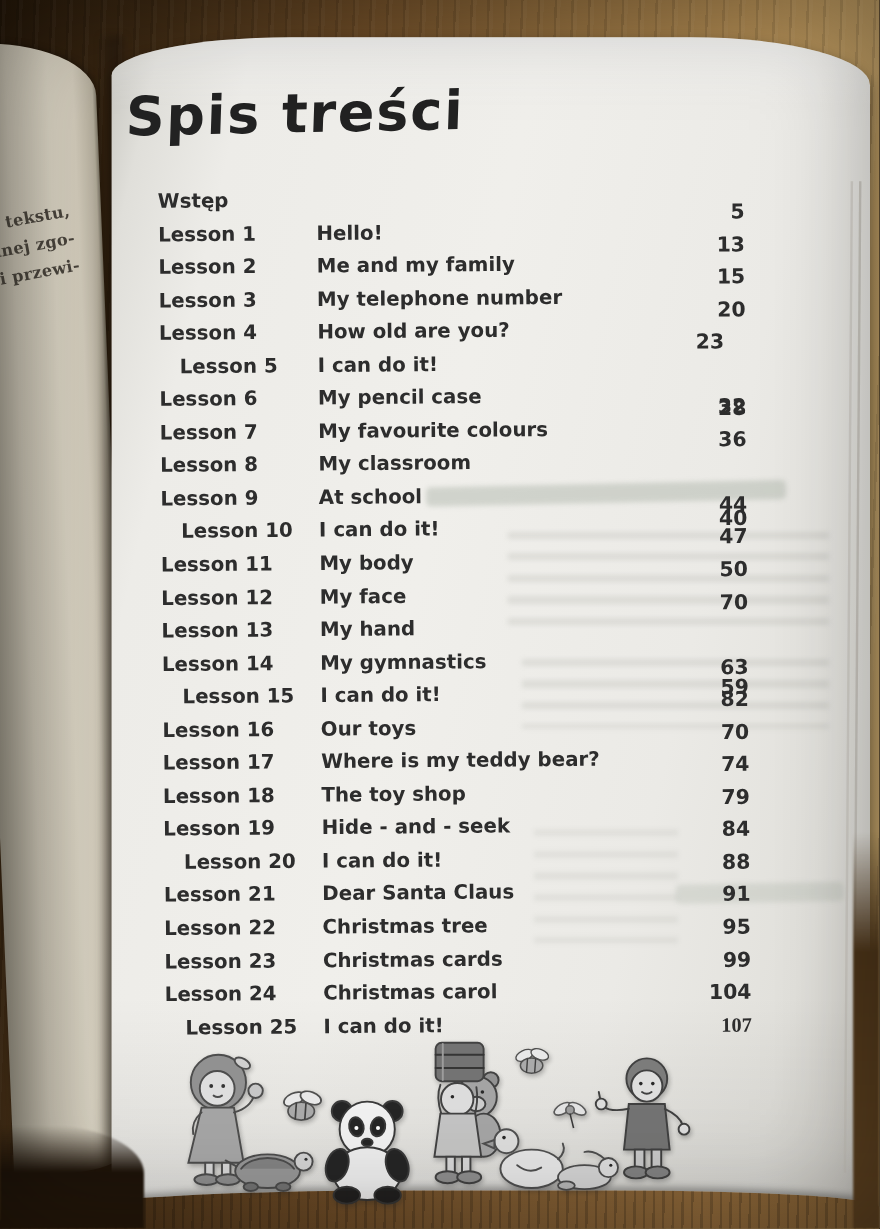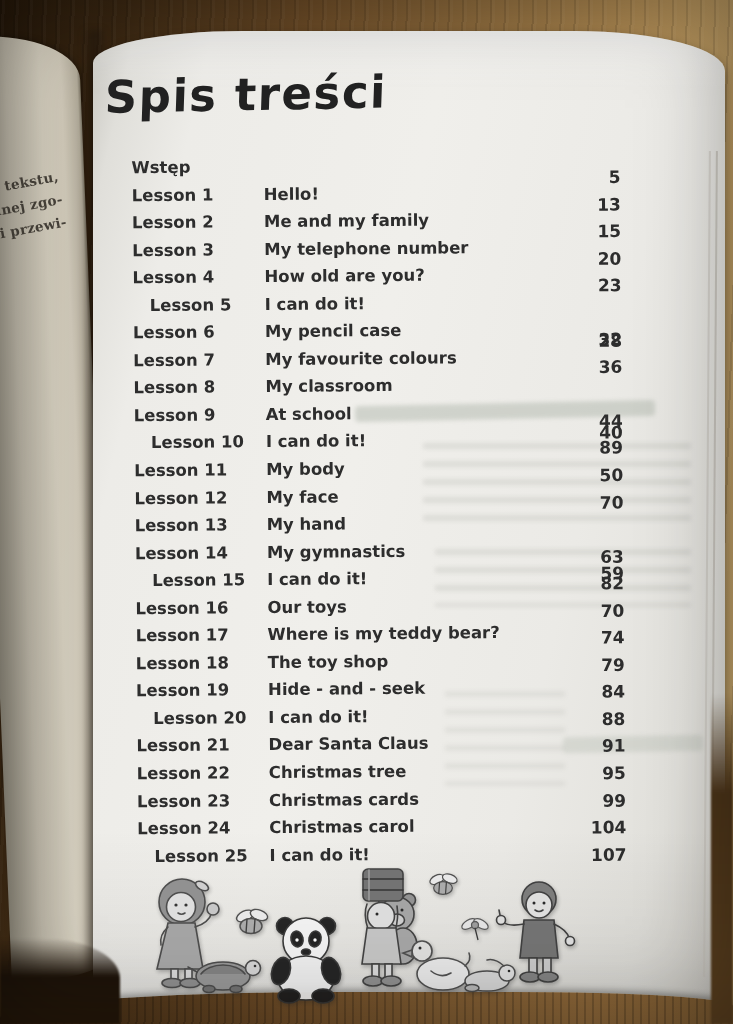--- a/index.html
+++ b/index.html
@@ -149,21 +149,21 @@
             <span class="toc-page" style="transform: translateY(12.1px);">15</span>
           </div>
           <div class="toc-row">
             <span class="toc-label">Lesson 3</span>
             <span class="toc-title">My telephone number</span>
             <span class="toc-page" style="transform: translateY(11.65px);">20</span>
           </div>
           <div class="toc-row">
             <span class="toc-label">Lesson 4</span>
             <span class="toc-title">How old are you?</span>
-            <span class="toc-page" style="transform: translateY(11.2px);">23</span>
+            <span class="toc-page" style="transform: translateY(11.2px); text-align: center;">23</span>
           </div>
           <div class="toc-row indent">
             <span class="toc-label">Lesson 5</span>
             <span class="toc-title">I can do it!</span>
             <span class="toc-page" style="transform: translateY(10.75px); margin-top: 28px;">28</span>
           </div>
           <div class="toc-row">
             <span class="toc-label">Lesson 6</span>
             <span class="toc-title">My pencil case</span>
             <span class="toc-page" style="transform: translateY(10.3px);">32</span>
@@ -179,21 +179,21 @@
             <span class="toc-page" style="transform: translateY(9.4px); margin-top: 39px;">40</span>
           </div>
           <div class="toc-row">
             <span class="toc-label">Lesson 9</span>
             <span class="toc-title">At school</span>
             <span class="toc-page" style="transform: translateY(8.95px);">44</span>
           </div>
           <div class="toc-row indent">
             <span class="toc-label">Lesson 10</span>
             <span class="toc-title">I can do it!</span>
-            <span class="toc-page" style="transform: translateY(8.5px);">89</span>
+            <span class="toc-page" style="transform: translateY(8.5px);">47</span>
           </div>
           <div class="toc-row">
             <span class="toc-label">Lesson 11</span>
             <span class="toc-title">My body</span>
             <span class="toc-page" style="transform: translateY(8.05px);">50</span>
           </div>
           <div class="toc-row">
             <span class="toc-label">Lesson 12</span>
             <span class="toc-title">My face</span>
             <span class="toc-page" style="transform: translateY(7.6px);">70</span>
@@ -254,21 +254,21 @@
             <span class="toc-page" style="transform: translateY(2.65px);">99</span>
           </div>
           <div class="toc-row">
             <span class="toc-label">Lesson 24</span>
             <span class="toc-title">Christmas carol</span>
             <span class="toc-page" style="transform: translateY(2.2px);">104</span>
           </div>
           <div class="toc-row indent">
             <span class="toc-label">Lesson 25</span>
             <span class="toc-title">I can do it!</span>
-            <span class="toc-page" style="transform: translateY(1.75px);">107</span>
+            <span class="toc-page" style="transform: translateY(1.75px); font-family: Liberation Serif, serif;">107</span>
           </div>
         </div>
     </div>
 
     <div class="edge-line a"></div>
     <div class="edge-line b"></div>
   </div>
 
   <div class="wood-bottom"></div>
   <div class="wood-corner-left"></div>

